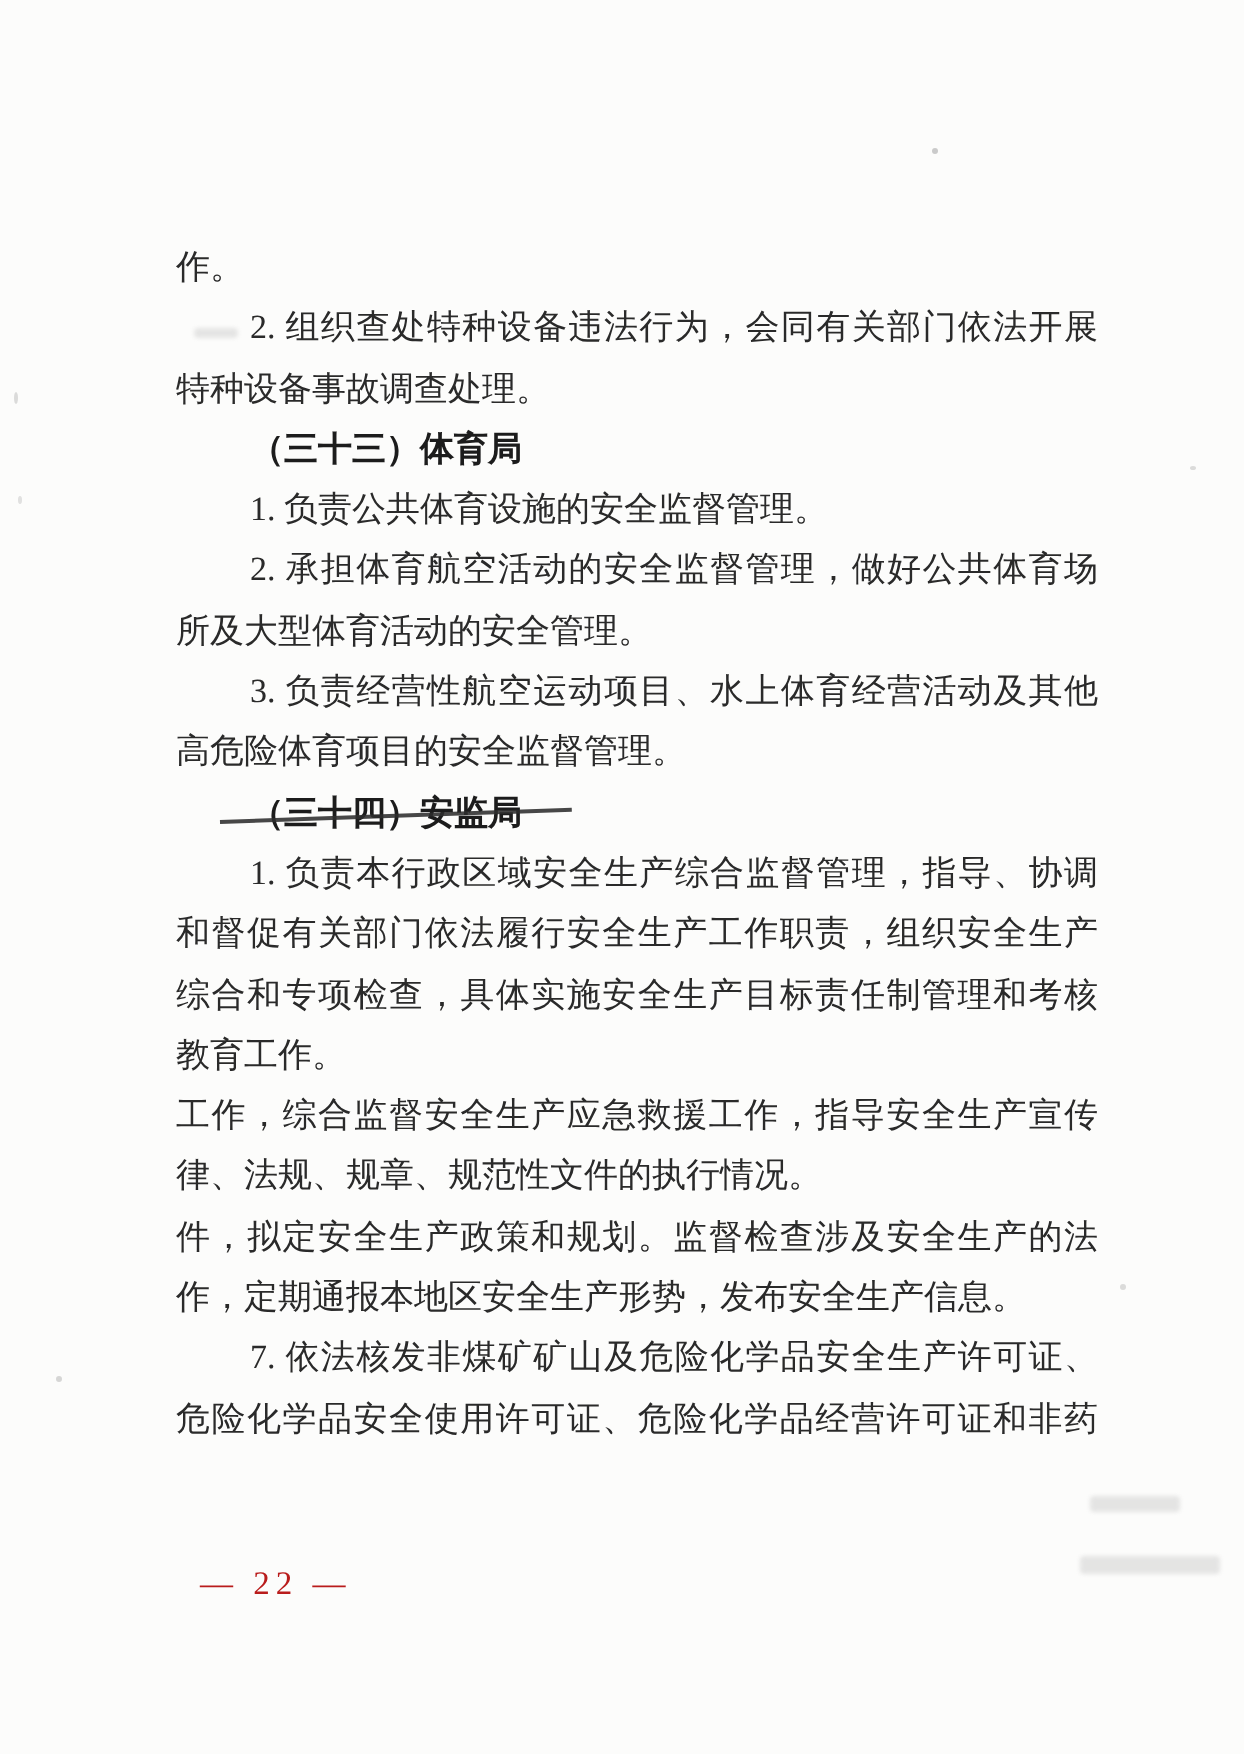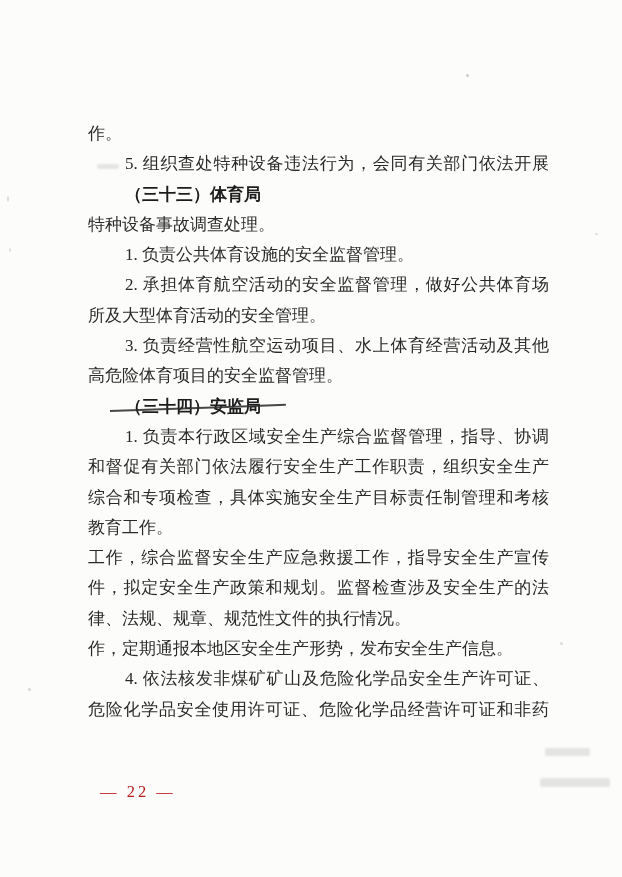--- a/index.html
+++ b/index.html
@@ -67,38 +67,38 @@
     pointer-events: none;
   }
 </style>
 </head>
 <body>
 
 <div class="page">
 
   <div class="text-block">
     <div class="line">作。</div>
-    <div class="line indent full">5. 组织查处特种设备违法行为，会同有关部门依法开展</div>
+    <div class="line indent full">2. 组织查处特种设备违法行为，会同有关部门依法开展</div>
+    <div class="line">特种设备事故调查处理。</div>
     <div class="line indent heading">（三十三）体育局</div>
-    <div class="line">特种设备事故调查处理。</div>
     <div class="line indent">1. 负责公共体育设施的安全监督管理。</div>
     <div class="line indent full">2. 承担体育航空活动的安全监督管理，做好公共体育场</div>
     <div class="line">所及大型体育活动的安全管理。</div>
     <div class="line indent full">3. 负责经营性航空运动项目、水上体育经营活动及其他</div>
     <div class="line">高危险体育项目的安全监督管理。</div>
     <div class="line indent heading">（三十四）安监局</div>
     <div class="line indent full">1. 负责本行政区域安全生产综合监督管理，指导、协调</div>
     <div class="line full">和督促有关部门依法履行安全生产工作职责，组织安全生产</div>
     <div class="line full">综合和专项检查，具体实施安全生产目标责任制管理和考核</div>
     <div class="line">教育工作。</div>
     <div class="line full">工作，综合监督安全生产应急救援工作，指导安全生产宣传</div>
+    <div class="line">律、法规、规章、规范性文件的执行情况。</div>
     <div class="line full">件，拟定安全生产政策和规划。监督检查涉及安全生产的法</div>
-    <div class="line">律、法规、规章、规范性文件的执行情况。</div>
     <div class="line">作，定期通报本地区安全生产形势，发布安全生产信息。</div>
-    <div class="line indent full">4. 依法核发非煤矿矿山及危险化学品安全生产许可证、</div>
+    <div class="line indent full">7. 依法核发非煤矿矿山及危险化学品安全生产许可证、</div>
     <div class="line full">危险化学品安全使用许可证、危险化学品经营许可证和非药</div>
   </div>
 
   <div class="hand-underline"></div>
 
   <div class="footer">— 22 —</div>
 
   <div class="speck" style="left:466px; top:74px; width:3px; height:3px; opacity:.45;"></div>
   <div class="speck" style="left:7px; top:196px; width:2px; height:6px; opacity:.3;"></div>
   <div class="speck" style="left:9px; top:248px; width:2px; height:4px; opacity:.25;"></div>

